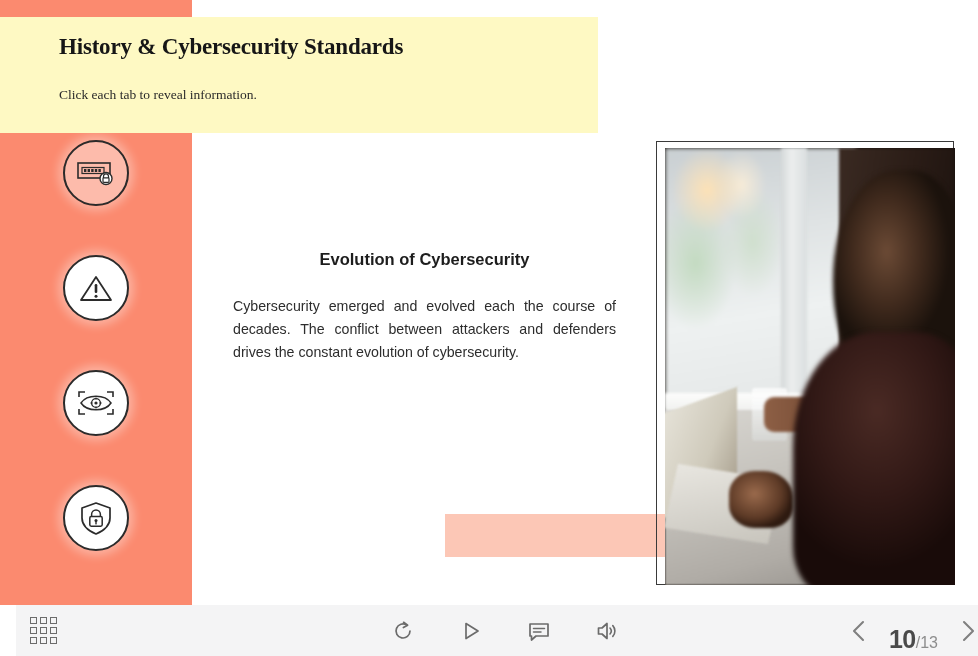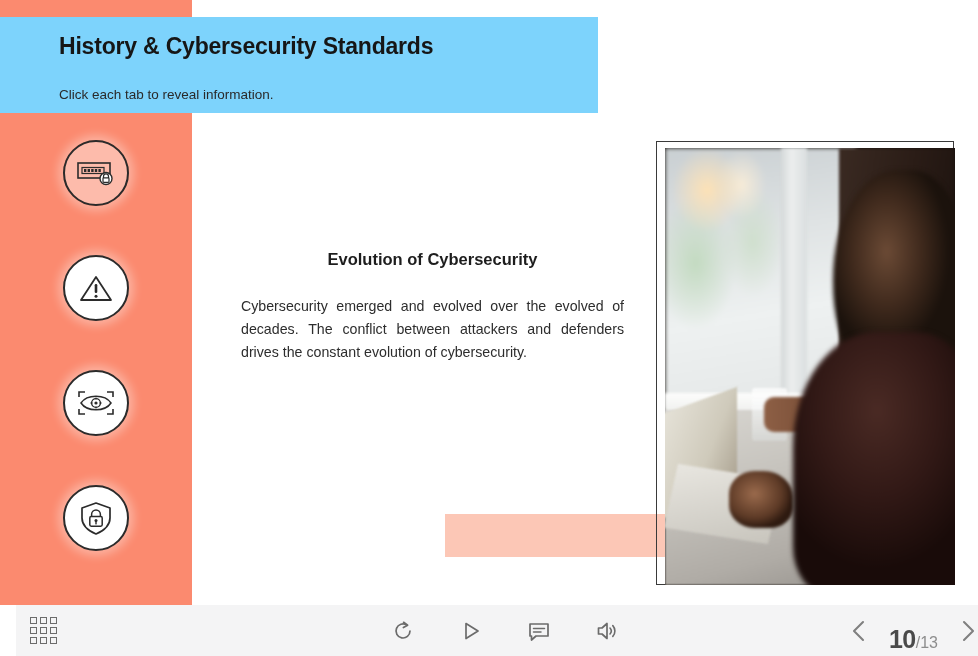--- a/index.html
+++ b/index.html
@@ -35,38 +35,38 @@
     box-shadow: 0 0 10px 5px rgba(255,255,255,0.33);
   }
   .tab.active .tab-circle {
     background: rgba(255,255,255,0.42);
   }
   .tab-circle svg { display:block; }
 
   
   .title-banner {
     position: absolute; left: 0; top: 17px;
-    width: 598px; height: 96px;
-    background: #7dd3fc;
+    width: 598px; height: 116px;
+    background: #fef9c3;
     padding: 16px 0 0 59px;
+    font-family: Liberation Serif, serif;
   }
   .title-banner h1 {
     font-size: 23px; font-weight: bold; color: #161616;
     letter-spacing: -0.2px; line-height: 1.2;
   }
   .title-banner p {
     margin-top: 26px;
     font-size: 13.5px; color: #2a2a2a; font-weight: normal;
   }
 
   
   .content {
     position: absolute; left: 233px; top: 250px;
     width: 383px;
-    margin-left: 8px;
   }
   .content h2 {
     font-size: 16.5px; font-weight: bold; color: #1d1d1d;
     text-align: center; margin-bottom: 26px;
   }
   .content p {
     font-size: 14.2px; color: #2d2d2d; line-height: 1.62;
     text-align: justify; text-justify: inter-word;
   }
 
@@ -290,21 +290,21 @@
     </div>
   </div>
 
   <div class="title-banner">
     <h1>History &amp; Cybersecurity Standards</h1>
     <p>Click each tab to reveal information.</p>
   </div>
 
   <div class="content">
     <h2>Evolution of Cybersecurity</h2>
-    <p>Cybersecurity emerged and evolved over the evolved of decades. The conflict between attackers and defenders drives the constant evolution of cybersecurity.</p>
+    <p>Cybersecurity emerged and evolved each the course of decades. The conflict between attackers and defenders drives the constant evolution of cybersecurity.</p>
   </div>
 
   <div class="accent-bar"></div>
 
   <div class="photo-outline"></div>
   <div class="photo">
     <div class="scene">
       <div class="ph-window"></div>
       <div class="ph-mullion"></div>
       <div class="ph-sill"></div>

